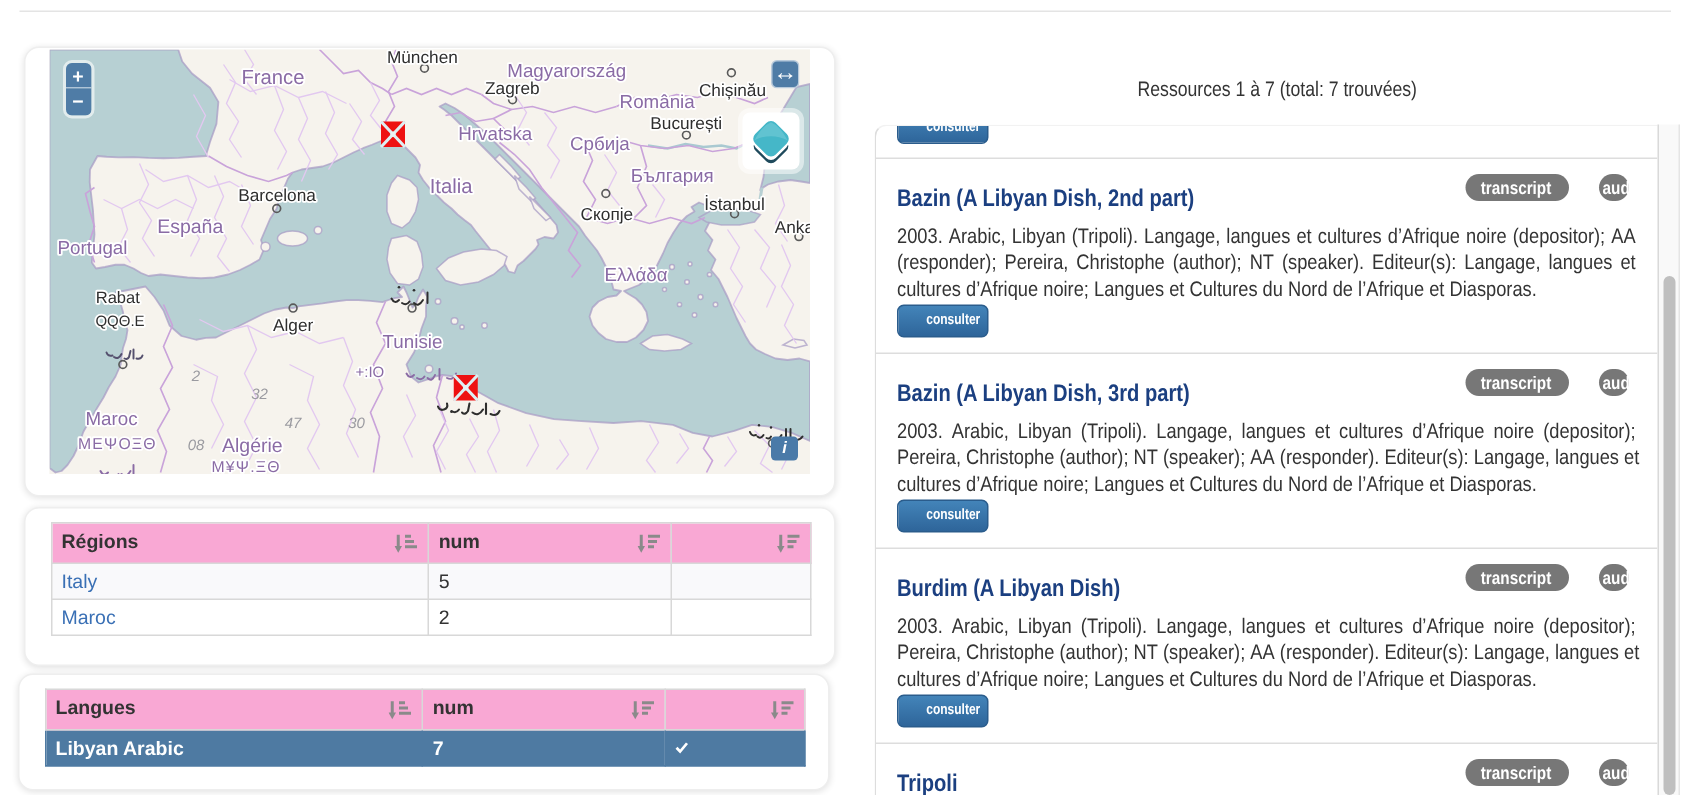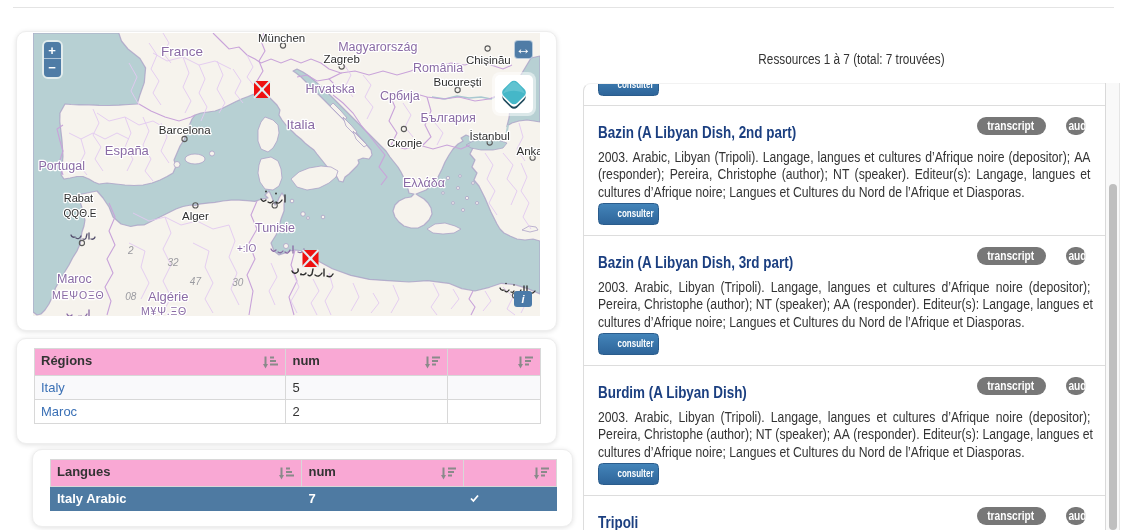--- a/index.html
+++ b/index.html
@@ -5,21 +5,21 @@
 * { margin:0; padding:0; box-sizing:border-box; }
 html,body { width:1127px; height:530px; overflow:hidden; background:#fff;
   font-family:"Liberation Sans", sans-serif; }
 #page { position:relative; width:1127px; height:530px; }
 .topline { position:absolute; left:13px; top:7px; width:1101px; height:1px; background:#e4e4e4; }
 .card { position:absolute; background:#fff; border:1px solid #eee; border-radius:10px;
   box-shadow:0 1px 5px rgba(0,0,0,0.12); }
 #mapcard { left:16px; top:31px; width:541px; height:300px; }
 #mapbox { position:absolute; left:16px; top:1px; width:507px; height:283px; overflow:hidden; background:#f5f2ec;}
 #regcard { left:16px; top:338px; width:541px; height:106px; }
-#langcard { left:32px; top:449px; width:541px; height:78px; }
+#langcard { left:12px; top:449px; width:541px; height:78px; }
 table.t { border-collapse:collapse; position:absolute; left:17px; top:9px; width:507px;
   font-size:13px; color:#333; }
 table.t th, table.t td { border:1px solid #d8d8d8; padding:0 6px; }
 table.t th { background:#f9a8d4; font-weight:bold; text-align:left; height:27px; }
 table.t td { height:24px; }
 table.t .c1 { width:243px; }
 table.t .c2 { width:156px; }
 table.t .c3 { width:90px; }
 tr.odd td { background:#f9f9fb; }
 a.lk { color:#3a70b5; text-decoration:none; }
@@ -326,21 +326,21 @@
                     <rect x="1.5" y="0.5" width="2" height="8"></rect>
                     <path d="M0,8 L5,8 L2.5,12.5 Z"></path>
                     <rect x="7" y="0.5" width="8" height="2"></rect>
                     <rect x="7" y="4" width="6" height="2"></rect>
                     <rect x="7" y="7.5" width="4" height="2"></rect>
                   </g>
                 </svg></span>
             </th>
           </tr>
       <tr class="sel">
-            <td>Italy Arabic</td>
+            <td>Libyan Arabic</td>
             <td>7</td>
             <td><svg width="9" height="9" viewBox="0 0 9 9">
                 <path d="M1,4.5 L3.4,7 L8,1.5" fill="none" stroke="#fff" stroke-width="1.8"></path>
               </svg></td>
           </tr>
     </tbody>
       </table>
   </div>
 
   <div id="count">Ressources 1 à 7 (total: 7 trouvées)</div>

